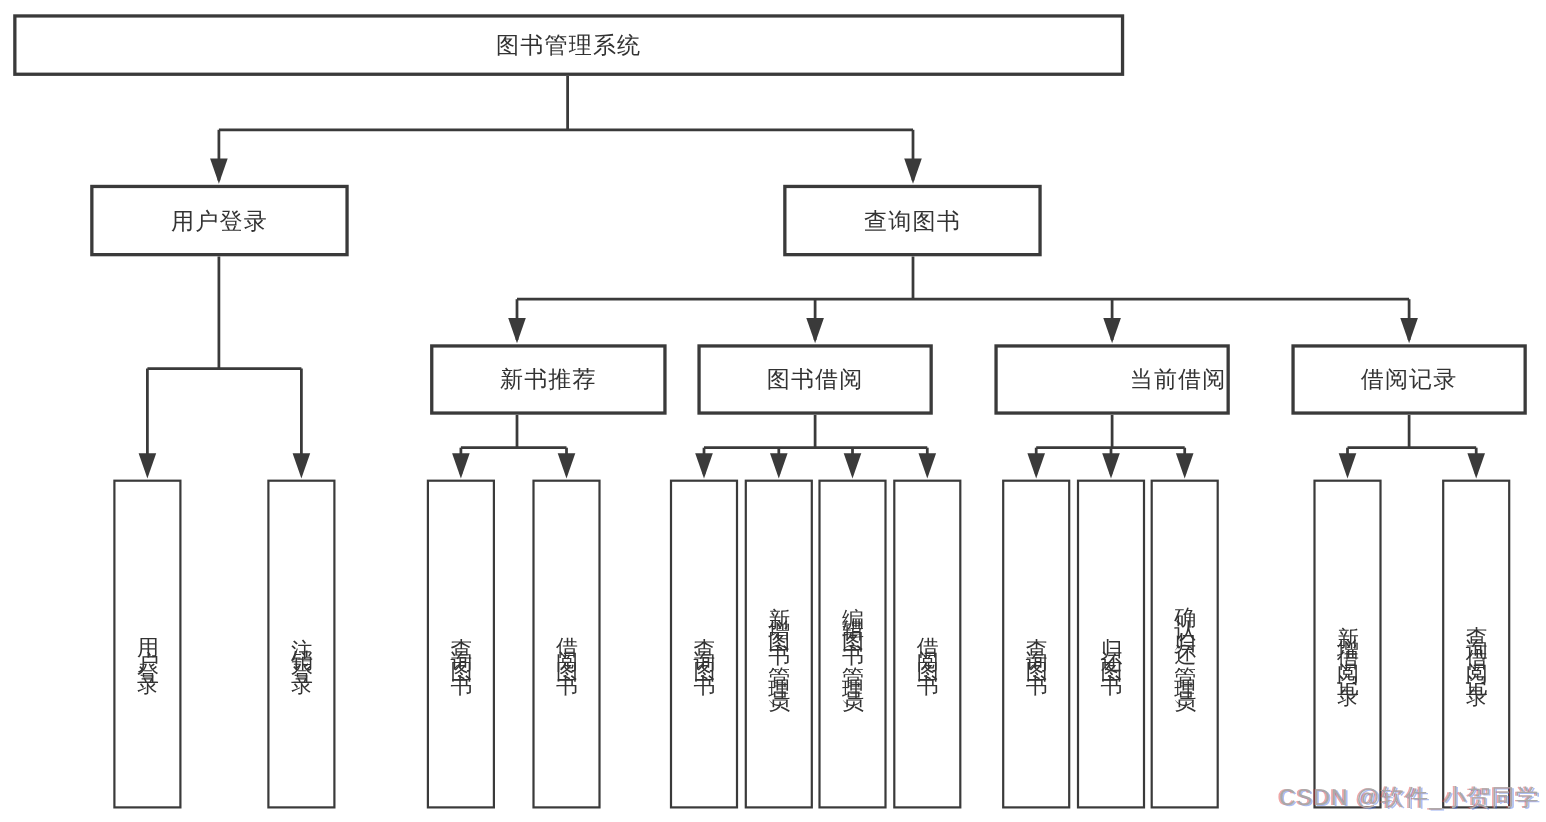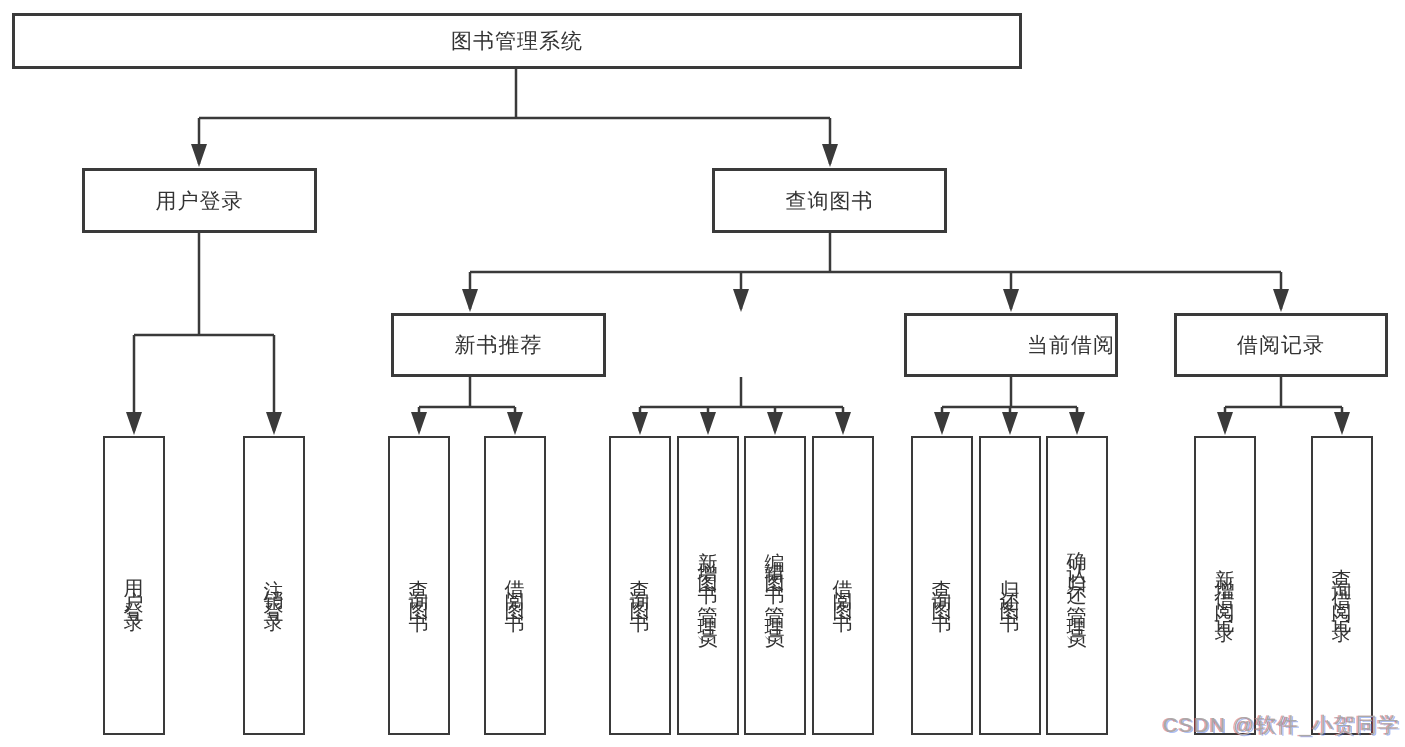--- a/index.html
+++ b/index.html
@@ -102,20 +102,23 @@
   <div class="box" style="left:82px;top:168px;width:235px;height:65px;">
     <span>用户登录</span>
   </div>
   <div class="box" style="left:712px;top:168px;width:235px;height:65px;">
     <span>查询图书</span>
   </div>
 
   <div class="box" style="left:363px;top:313px;width:215px;height:64px;margin-left:28px;">
     <span>新书推荐</span>
   </div>
+  <div class="box" style="left:634px;top:313px;width:214px;height:64px;">
+    <span>图书借阅</span>
+  </div>
   <div class="box" style="left:904px;top:313px;width:214px;height:64px;justify-content:flex-end;">
     <span>当前借阅</span>
   </div>
   <div class="box" style="left:1174px;top:313px;width:214px;height:64px;">
     <span>借阅记录</span>
   </div>
 
   <div class="box leaf" style="left:103px;top:436px;width:62px;height:299px;">
     <span class="vtext">用户登录</span>
   </div>

